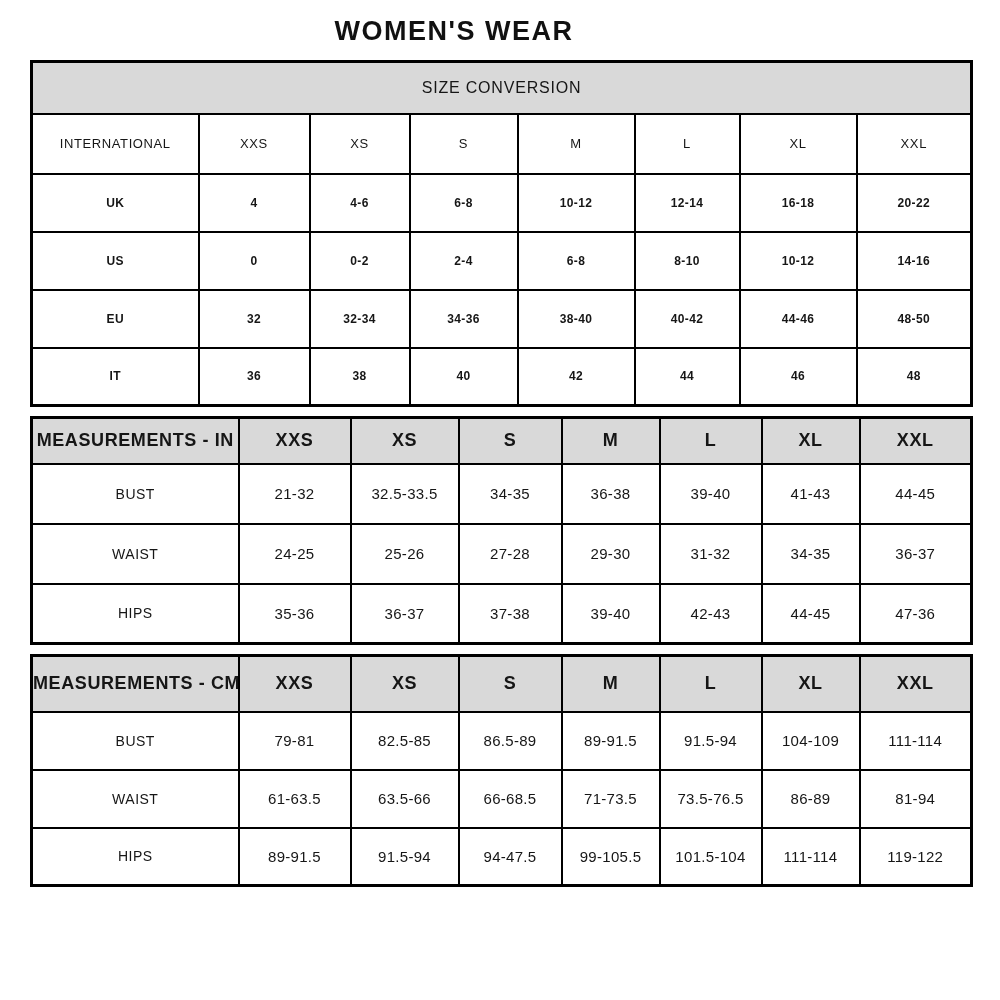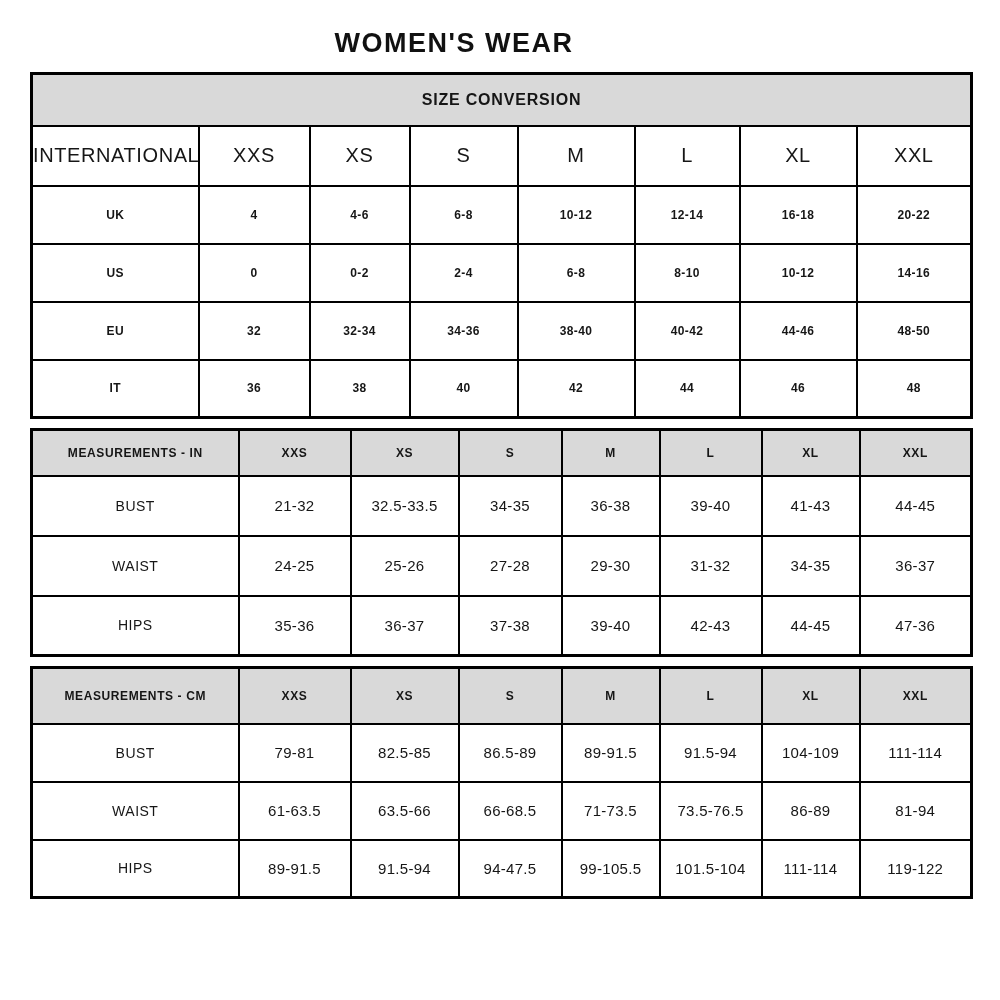--- a/index.html
+++ b/index.html
@@ -5,21 +5,21 @@
   * { margin: 0; padding: 0; box-sizing: border-box; }
   html, body {
     width: 1000px;
     background: #ffffff;
     font-family: "Liberation Sans", sans-serif;
     color: #161616;
   }
   .page {
     width: 908px;
     height: 1000px;
-    padding: 28px 30px 0 30px;
+    padding: 16px 30px 0 30px;
   }
   .page-title {
     text-align: center;
     font-size: 27px;
     font-weight: bold;
     letter-spacing: 1.5px;
     margin-bottom: 13px;
     color: #111111;
   }
   table {
@@ -35,41 +35,41 @@
     overflow: hidden;
     white-space: nowrap;
   }
   .table-gap-sm { height: 9px; }
 
   
   #size-conversion-table .banner-row th {
     height: 52px;
     background: #d9d9d9;
     font-size: 16px;
-    font-weight: bold;
+    font-weight: normal;
     letter-spacing: 0.8px;
   }
   #size-conversion-table .header-row th {
     height: 60px;
     background: #ffffff;
-    font-size: 20px;
+    font-size: 13px;
     font-weight: normal;
     letter-spacing: 0.6px;
   }
   #size-conversion-table .data-row td {
     height: 58px;
     font-size: 12px;
     font-weight: bold;
     letter-spacing: 0.4px;
   }
 
   
   .measure-table .header-row th {
     background: #d9d9d9;
-    font-size: 12px;
+    font-size: 18px;
     font-weight: bold;
     letter-spacing: 0.6px;
   }
   #measurements-in-table .header-row th { height: 46px; }
   #measurements-cm-table .header-row th { height: 56px; }
   #measurements-in-table .data-row td { height: 60px; }
   #measurements-cm-table .data-row td { height: 58px; }
   .measure-table .data-row .row-label {
     font-size: 14px;
     letter-spacing: 0.5px;

